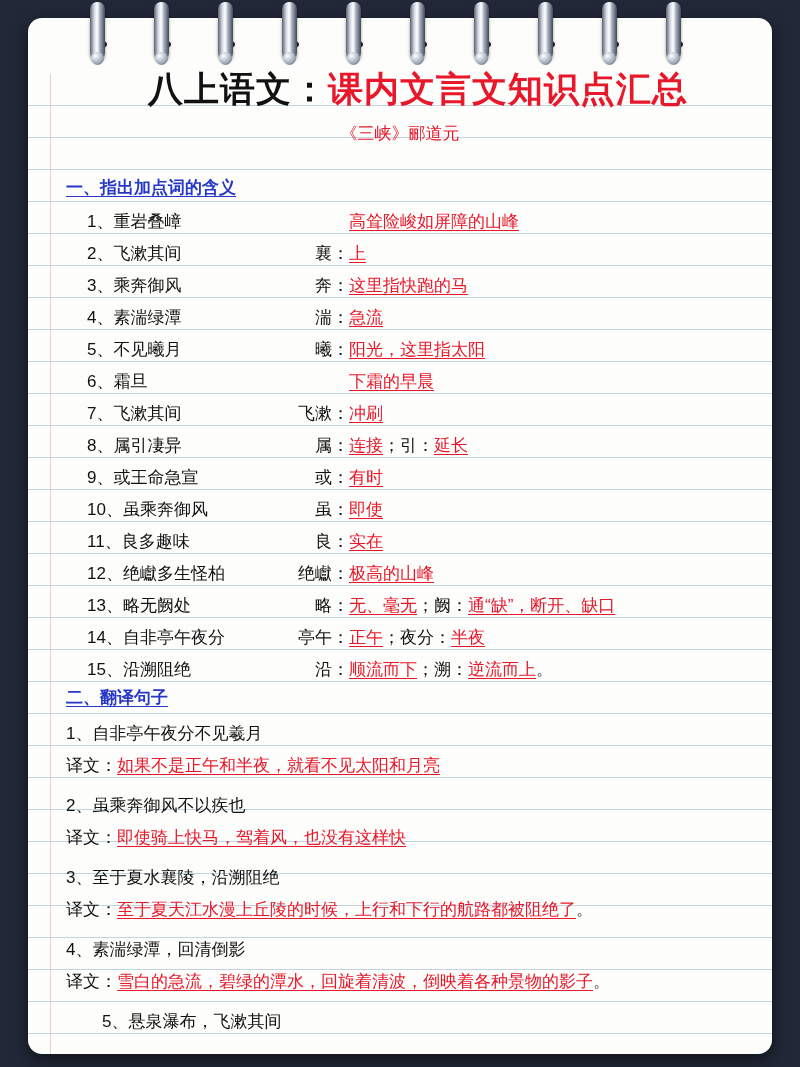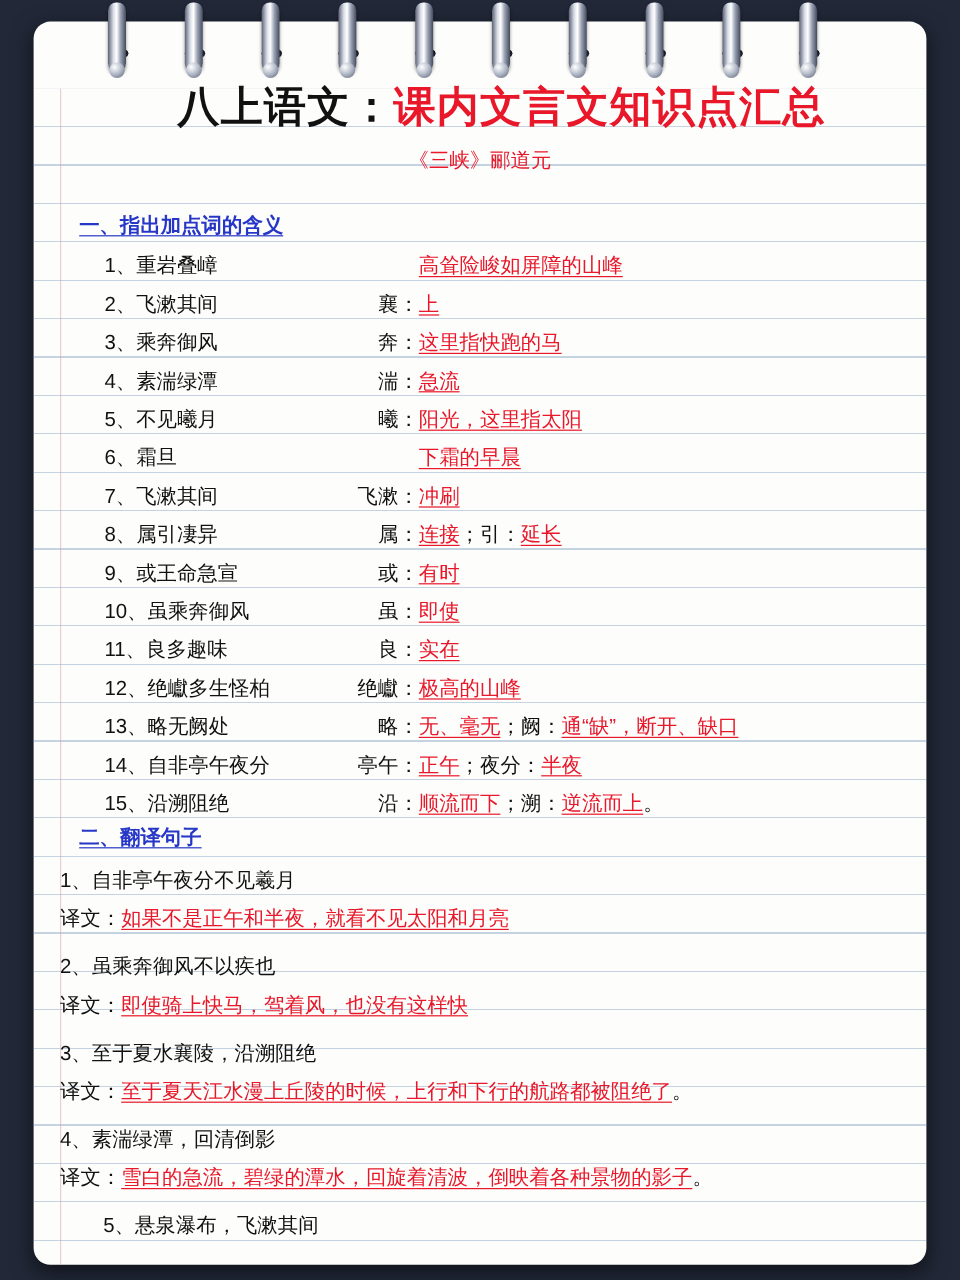--- a/index.html
+++ b/index.html
@@ -160,21 +160,21 @@
   }
   .red {
     color: #e8172a;
   }
   .u {
     text-decoration: underline;
     text-underline-offset: 3px;
   }
   .trow {
     position: absolute;
-    left: 22px;
+    left: 38px;
     width: 700px;
     height: 32px;
     line-height: 32px;
     font-size: 17px;
     color: #111111;
     white-space: nowrap;
   }
   .trow .lbl { color: #111111; }
 </style>
 </head>

